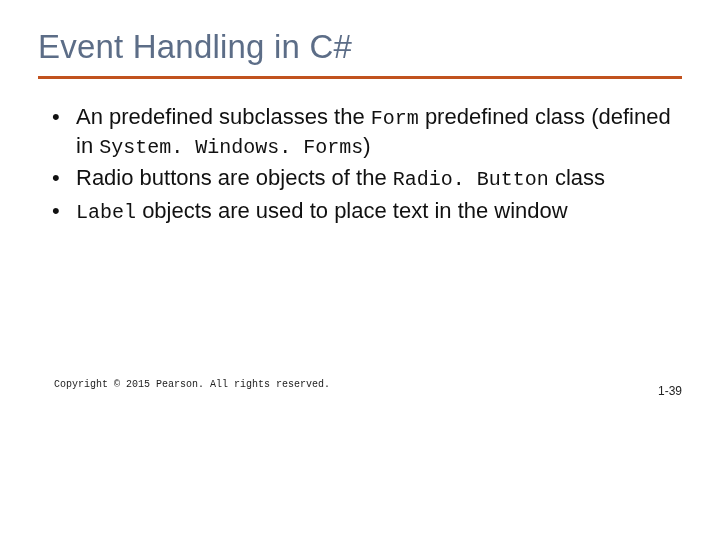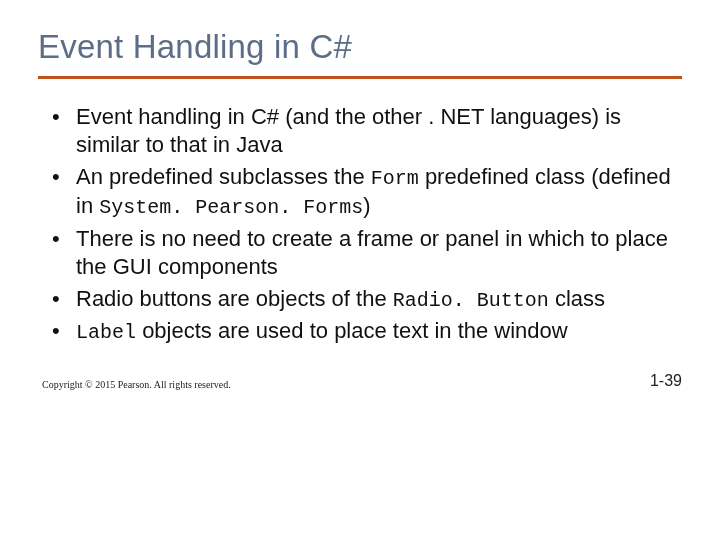--- a/index.html
+++ b/index.html
@@ -51,51 +51,45 @@
     color: #111;
     font-size: 22px;
   }
   .code {
     font-family: "Courier New", Courier, monospace;
     font-size: 20px;
     text-align: right;
   }
   .footer {
     position: absolute;
-    left: 42px;
+    left: 54px;
     bottom: 26px;
     font-size: 10px;
     color: #222;
-    font-family: Liberation Serif, serif;
+    font-family: Liberation Mono, monospace;
   }
   .pagenum {
     position: absolute;
     right: 38px;
-    bottom: 26px;
-    font-size: 16px;
+    bottom: 18px;
+    font-size: 12px;
     color: #222;
     font-family: Arial, sans-serif;
   }
 </style>
 </head>
 <body>
 
 <div class="slide">
   <h1 class="title">Event Handling in C#</h1>
   <div class="rule"></div>
 
   <ul class="bullets">
     <li>
-      <span>Event handling in C# (and the other . NET languages) is similar to that in Java</span>
-    </li>
-    <li>
-      <span>An predefined subclasses the </span><span class="code">Form</span><span> predefined class (defined in </span><span class="code">System. Pearson. Forms</span><span>)</span>
-    </li>
-    <li>
-      <span>There is no need to create a frame or panel in which to place the GUI components</span>
+      <span>An predefined subclasses the </span><span class="code">Form</span><span> predefined class (defined in </span><span class="code">System. Windows. Forms</span><span>)</span>
     </li>
     <li>
       <span>Radio buttons are objects of the </span><span class="code">Radio. Button</span><span> class</span>
     </li>
     <li>
       <span class="code">Label</span><span> objects are used to place text in the window</span>
     </li>
   </ul>
 
   <div class="footer">Copyright © 2015 Pearson. All rights reserved.</div>

